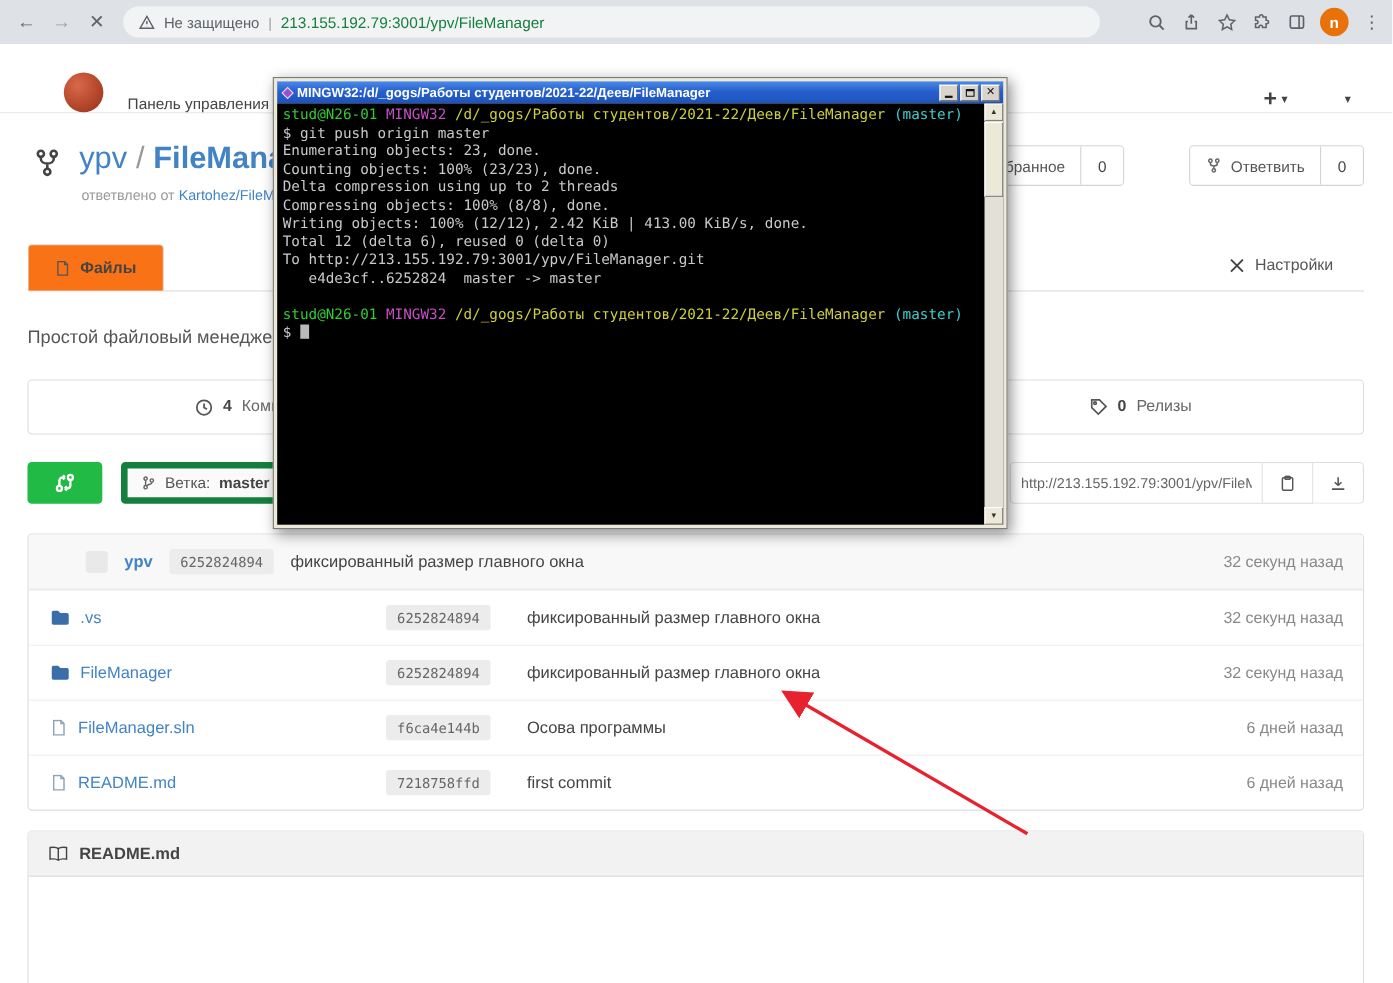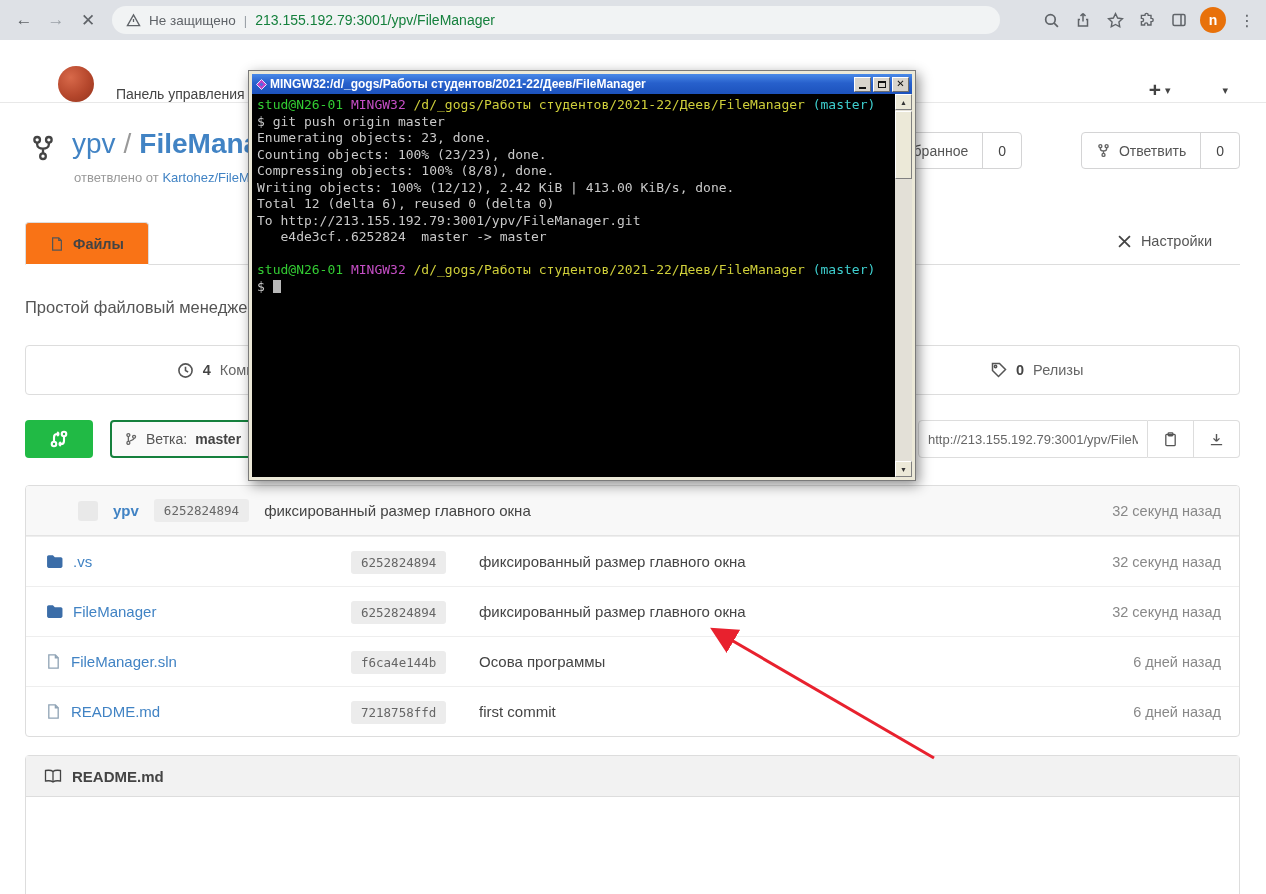--- a/index.html
+++ b/index.html
@@ -51,21 +51,21 @@
 
   
   .repo-desc { position:absolute; top:298px; left:25px; font-size:16.5px; color:#555; white-space:nowrap; }
   .stats-bar { position:absolute; top:345px; left:25px; width:1215px; height:50px; border:1px solid #ddd; border-radius:4px; display:flex; background:#fff; }
   .stat-cell { flex:1; display:flex; align-items:center; justify-content:center; gap:9px; font-size:14.5px; color:#666; border-right:1px solid #ddd; }
   .stat-cell:last-child { border-right:none; }
   .stat-num { font-weight:bold; color:#444; }
 
   
   .compare-btn { position:absolute; top:420px; left:25px; width:68px; height:38px; background:#21ba45; border-radius:4px; display:flex; align-items:center; justify-content:center; cursor:pointer; }
-  .branch-btn { position:absolute; top:420px; left:110px; width:172px; height:38px; background:#fafafa; border:2px solid #15803d; border-radius:4px; display:flex; align-items:center; gap:8px; padding:0 12px; font-size:14px; color:#555; cursor:pointer; white-space:nowrap; }
+  .branch-btn { position:absolute; top:420px; left:110px; width:172px; height:38px; background:#fafafa; border:6px solid #15803d; border-radius:4px; display:flex; align-items:center; gap:8px; padding:0 12px; font-size:14px; color:#555; cursor:pointer; white-space:nowrap; }
   .branch-btn b { color:#444; }
   .clone-widget { position:absolute; top:420px; right:26px; height:38px; display:flex; }
   .clone-input { width:230px; height:38px; border:1px solid #ddd; border-radius:4px 0 0 4px; padding:0 9px; font-size:13px; color:#666; font-family:"Liberation Sans",sans-serif; background:#fff; outline:none; }
   .clone-btn { width:46px; height:38px; border:1px solid #ddd; border-left:none; background:#fff; display:flex; align-items:center; justify-content:center; cursor:pointer; }
   .clone-btn.last { border-radius:0 4px 4px 0; }
 
   
   .file-table { position:absolute; top:485px; left:25px; width:1215px; border:1px solid #ddd; border-radius:4px; overflow:hidden; background:#fff; }
   .ft-head { height:50px; background:#f8f8f8; border-bottom:1px solid #e4e4e4; display:flex; align-items:center; gap:15px; padding:0 18px 0 52px; font-size:15px; }
   .ft-avatar { width:20px; height:20px; border-radius:3px; background:#e9e9e9; flex:0 0 auto; }
@@ -368,20 +368,21 @@
             <span class="glyph-close">✕</span>
           </span>
       </span>
     </div>
     <div class="term-body">
       <div class="term-text">
         <div class="tline"><span class="t-user">stud@N26-01</span><span> </span><span class="t-env">MINGW32</span><span> </span><span class="t-path">/d/_gogs/Работы студентов/2021-22/Деев/FileManager</span><span> </span><span class="t-branch">(master)</span></div>
         <div class="tline">$ git push origin master</div>
         <div class="tline">Enumerating objects: 23, done.</div>
         <div class="tline">Counting objects: 100% (23/23), done.</div>
+        <div class="tline">Delta compression using up to 2 threads</div>
         <div class="tline">Compressing objects: 100% (8/8), done.</div>
         <div class="tline">Writing objects: 100% (12/12), 2.42 KiB | 413.00 KiB/s, done.</div>
         <div class="tline">Total 12 (delta 6), reused 0 (delta 0)</div>
         <div class="tline">To http://213.155.192.79:3001/ypv/FileManager.git</div>
         <div class="tline">   e4de3cf..6252824  master -&gt; master</div>
         <div class="tline"></div>
         <div class="tline"><span class="t-user">stud@N26-01</span><span> </span><span class="t-env">MINGW32</span><span> </span><span class="t-path">/d/_gogs/Работы студентов/2021-22/Деев/FileManager</span><span> </span><span class="t-branch">(master)</span></div>
         <div class="tline"><span>$</span><span> </span><span class="cursor"></span></div>
       </div>
       <div class="term-scroll">

